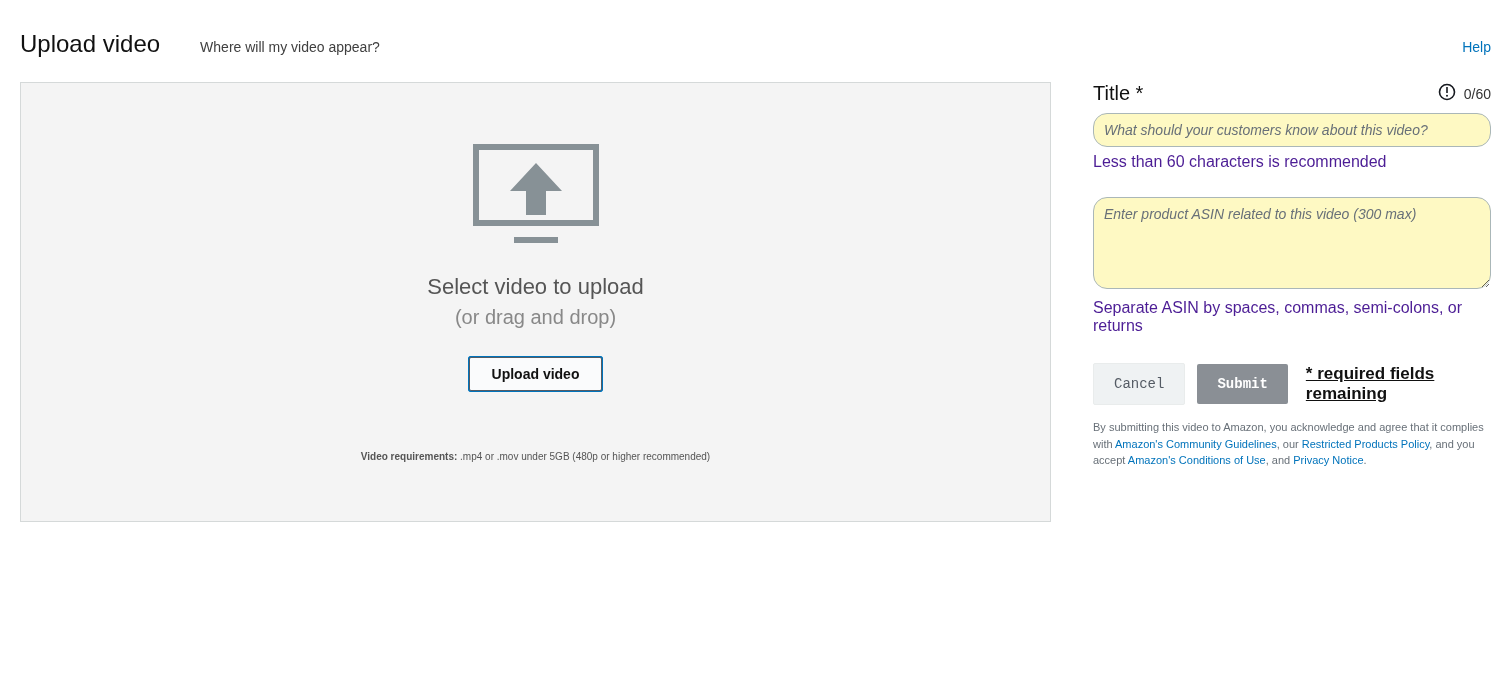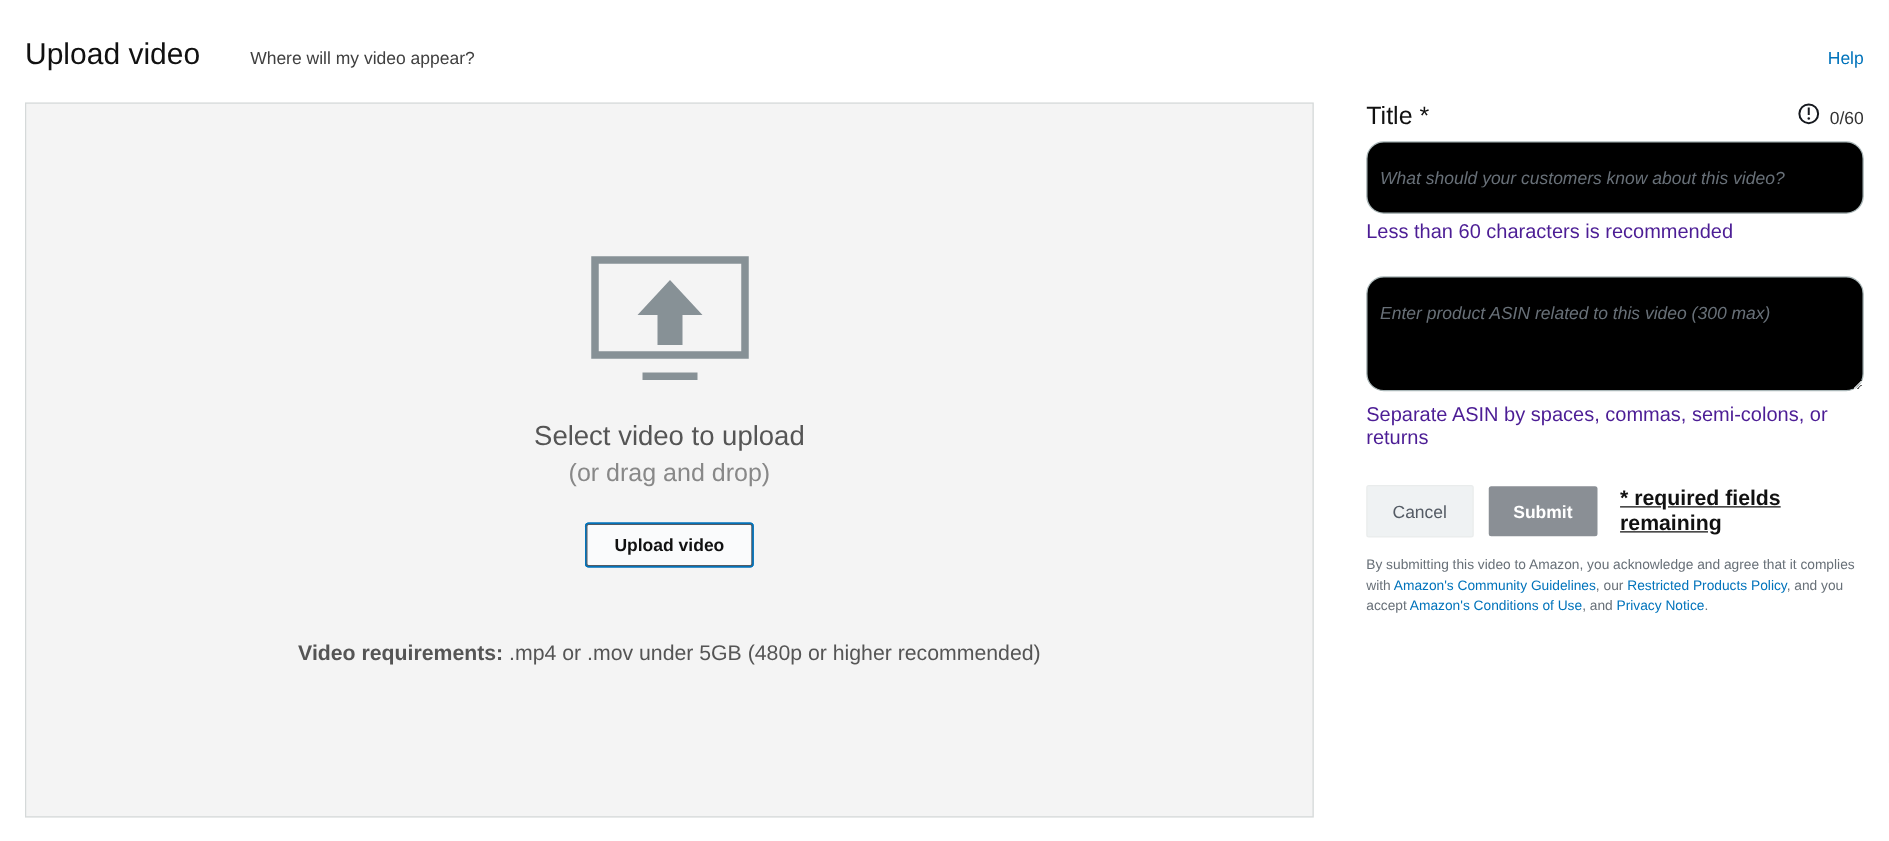--- a/index.html
+++ b/index.html
@@ -41,21 +41,21 @@
     }
     .main-row {
       display: flex;
       gap: 42px;
       align-items: flex-start;
     }
     .dropzone {
       flex: 1;
       background: #f4f4f4;
       border: 1px solid #d5d9d9;
-      height: 572px;
+      height: 440px;
       display: flex;
       flex-direction: column;
       align-items: center;
       justify-content: center;
       position: relative;
     }
     .upload-icon {
       margin-bottom: 22px;
     }
     .dz-title {
@@ -76,21 +76,21 @@
       outline: 1px solid #0073bb;
       border-radius: 2px;
       padding: 8px 22px;
       font-size: 14px;
       color: #111;
       cursor: pointer;
       font-weight: 600;
       margin-bottom: 60px;
     }
     .requirements {
-      font-size: 17px;
+      font-size: 10px;
       color: #555;
     }
     .requirements .label {
       font-weight: 700;
       color: #555;
     }
     .sidebar {
       width: 398px;
       flex-shrink: 0;
     }
@@ -111,27 +111,27 @@
       display: flex;
       align-items: center;
       gap: 8px;
     }
     .counter {
       font-size: 14px;
       color: #333;
     }
     .input {
       width: 100%;
-      padding: 20px 10px;
+      padding: 8px 10px;
       border: 1px solid #aab7b8;
       font-size: 14px;
       font-style: italic;
       color: #687078;
       border-radius: 14px;
-      background: #000000;
+      background: #fef9c3;
       font-family: inherit;
     }
     .input::placeholder {
       color: #687078;
       font-style: italic;
     }
     textarea.input {
       height: 92px;
       resize: both;
     }
@@ -155,21 +155,21 @@
       gap: 12px;
       margin-top: 28px;
       margin-bottom: 14px;
     }
     .btn {
       padding: 12px 20px;
       font-size: 14px;
       border-radius: 2px;
       cursor: pointer;
       border: none;
-      font-family: Liberation Sans, sans-serif;
+      font-family: Liberation Mono, monospace;
     }
     .btn-cancel {
       background: #eff2f3;
       color: #545b64;
       border: 1px solid #e9ecec;
     }
     .btn-submit {
       background: #8a8f95;
       color: #fff;
       font-weight: 600;

